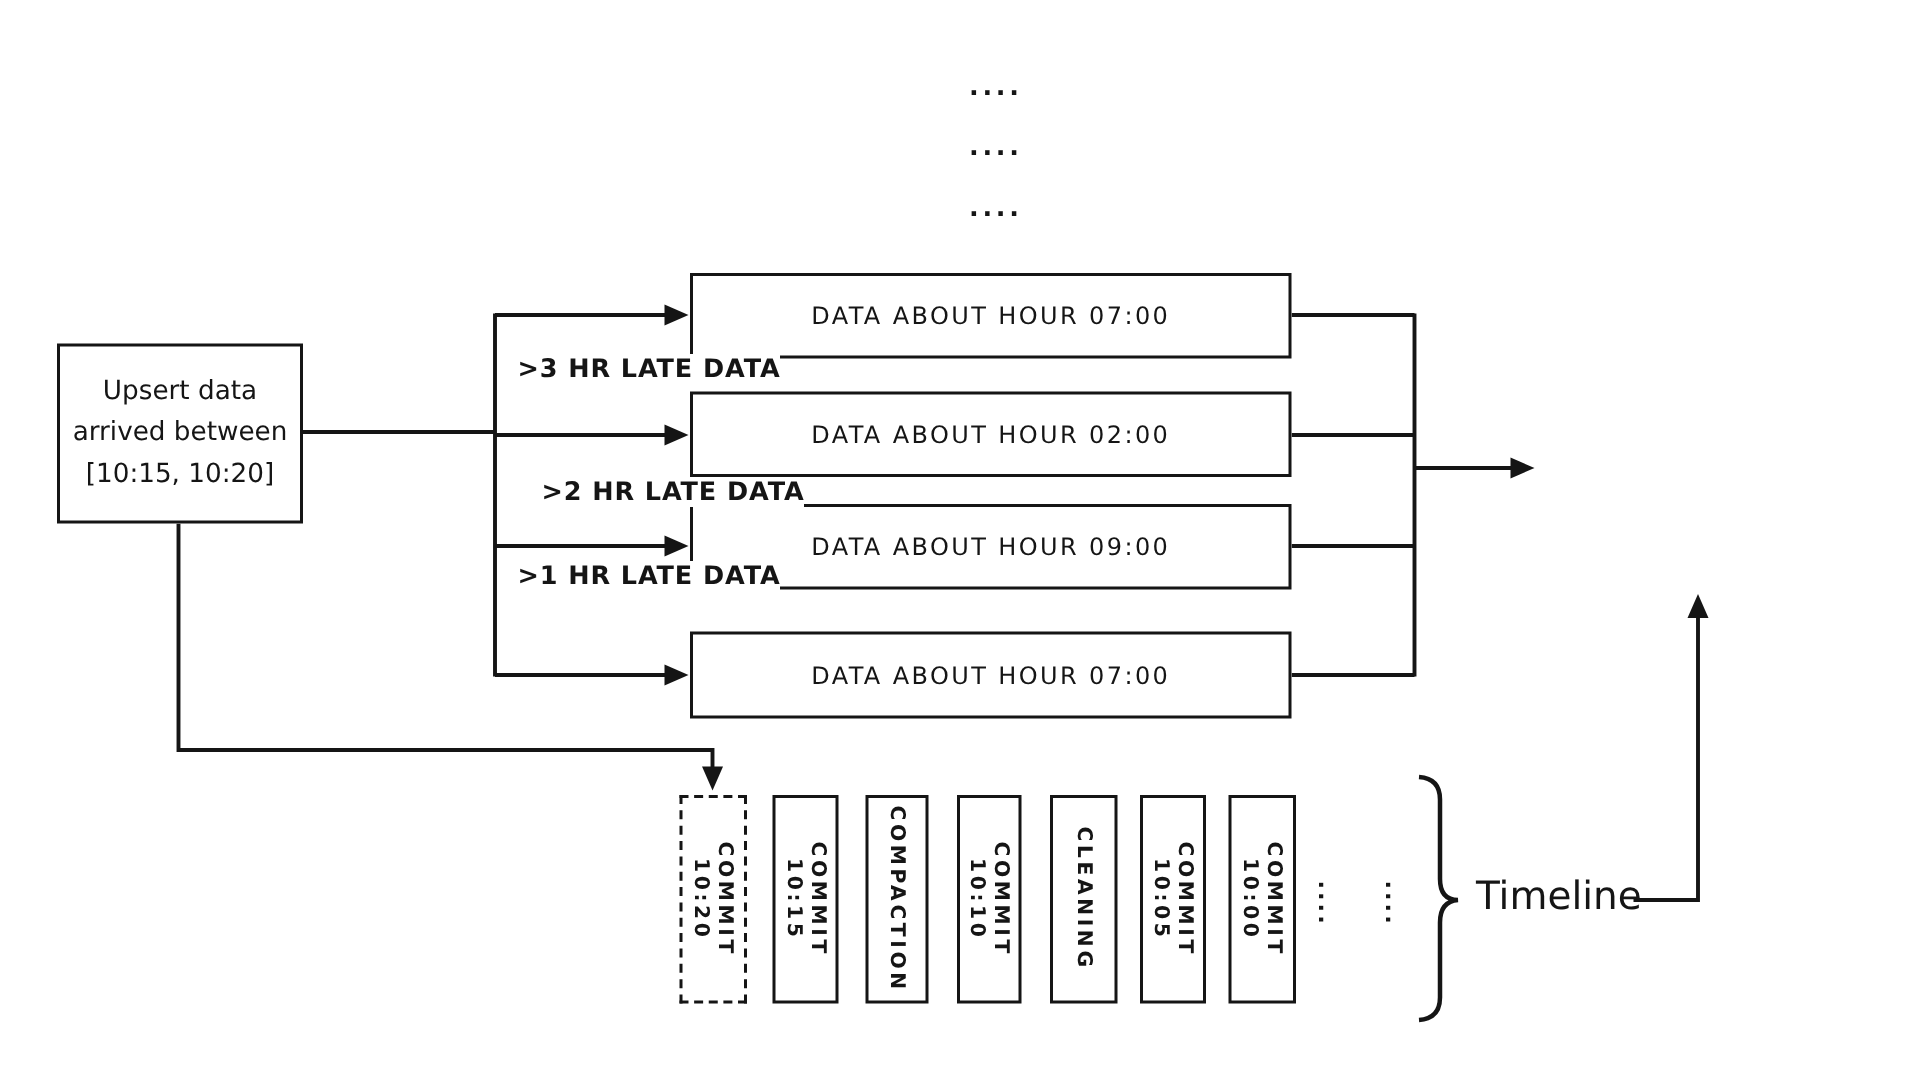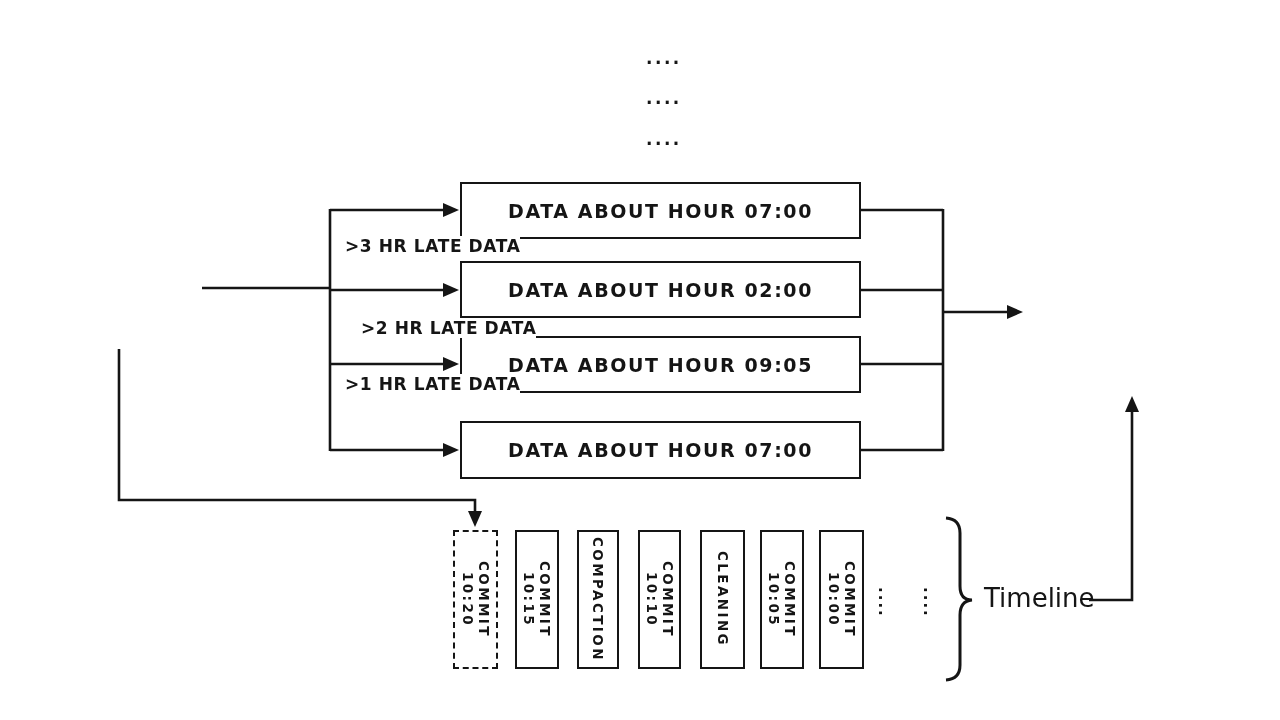--- a/index.html
+++ b/index.html
@@ -25,21 +25,21 @@
     border:2.6px solid var(--ink);
     background:var(--bg);
     display:flex;align-items:center;justify-content:center;
     text-align:center;
     z-index:1;
   }
   .multiline{white-space:pre-line;}
   .upsert{font-size:17.5px;line-height:1.55;}
   .consume{font-size:17.5px;line-height:1.55;}
   .hourbox{
-    font-weight:bold;font-size:19px;letter-spacing:1.6px;
+    font-weight:normal;font-size:16px;letter-spacing:1.6px;
   }
   .tlbox{
     writing-mode:vertical-rl;text-orientation:mixed;
     font-weight:bold;font-size:13.5px;letter-spacing:2.4px;word-spacing:7px;
   }
   .tlbox.dashed{border-style:dashed;}
   .dots-row{
     position:absolute;left:646px;width:30px;height:20px;line-height:20px;
     text-align:center;font-weight:bold;font-size:17px;letter-spacing:2.5px;
     z-index:1;
@@ -93,28 +93,31 @@
     <path d="M1089,600 H1132 V411"></path>
     <polygon points="1132,396 1125,412 1139,412"></polygon>
 
     <path d="M946,518 Q960,519 960,533 L960,586 Q960,600 972,600 Q960,601 960,615 L960,665 Q960,679 946,680" style="stroke-width:3px"></path>
   </svg>
 
   <div class="dots-row" style="top:48px">....</div>
   <div class="dots-row" style="top:88px">....</div>
   <div class="dots-row" style="top:129px">....</div>
 
+  <div class="box upsert multiline" style="left:38px;top:229px;width:164px;height:120px">Upsert data
+arrived between
+[10:15, 10:20]</div>
 
   <div class="arrow-label" style="left:345px;top:192px">&gt;3 HR LATE DATA</div>
   <div class="arrow-label" style="left:361px;top:274px">&gt;2 HR LATE DATA</div>
   <div class="arrow-label" style="left:345px;top:330px">&gt;1 HR LATE DATA</div>
 
   <div class="box hourbox" style="left:460px;top:182px;width:401px;height:57px">DATA ABOUT HOUR 07:00</div>
   <div class="box hourbox" style="left:460px;top:261px;width:401px;height:57px">DATA ABOUT HOUR 02:00</div>
-  <div class="box hourbox" style="left:460px;top:336px;width:401px;height:57px">DATA ABOUT HOUR 09:05</div>
+  <div class="box hourbox" style="left:460px;top:336px;width:401px;height:57px">DATA ABOUT HOUR 09:00</div>
   <div class="box hourbox" style="left:460px;top:421px;width:401px;height:58px">DATA ABOUT HOUR 07:00</div>
 
 
   <div class="box tlbox dashed" style="left:453px;top:530px;width:45px;height:139px">COMMIT 10:20</div>
   <div class="box tlbox" style="left:515px;top:530px;width:44px;height:139px">COMMIT 10:15</div>
   <div class="box tlbox" style="left:577px;top:530px;width:42px;height:139px">COMPACTION</div>
   <div class="box tlbox" style="left:638px;top:530px;width:43px;height:139px">COMMIT 10:10</div>
   <div class="box tlbox" style="left:700px;top:530px;width:45px;height:139px">CLEANING</div>
   <div class="box tlbox" style="left:760px;top:530px;width:44px;height:139px">COMMIT 10:05</div>
   <div class="box tlbox" style="left:819px;top:530px;width:45px;height:139px">COMMIT 10:00</div>

